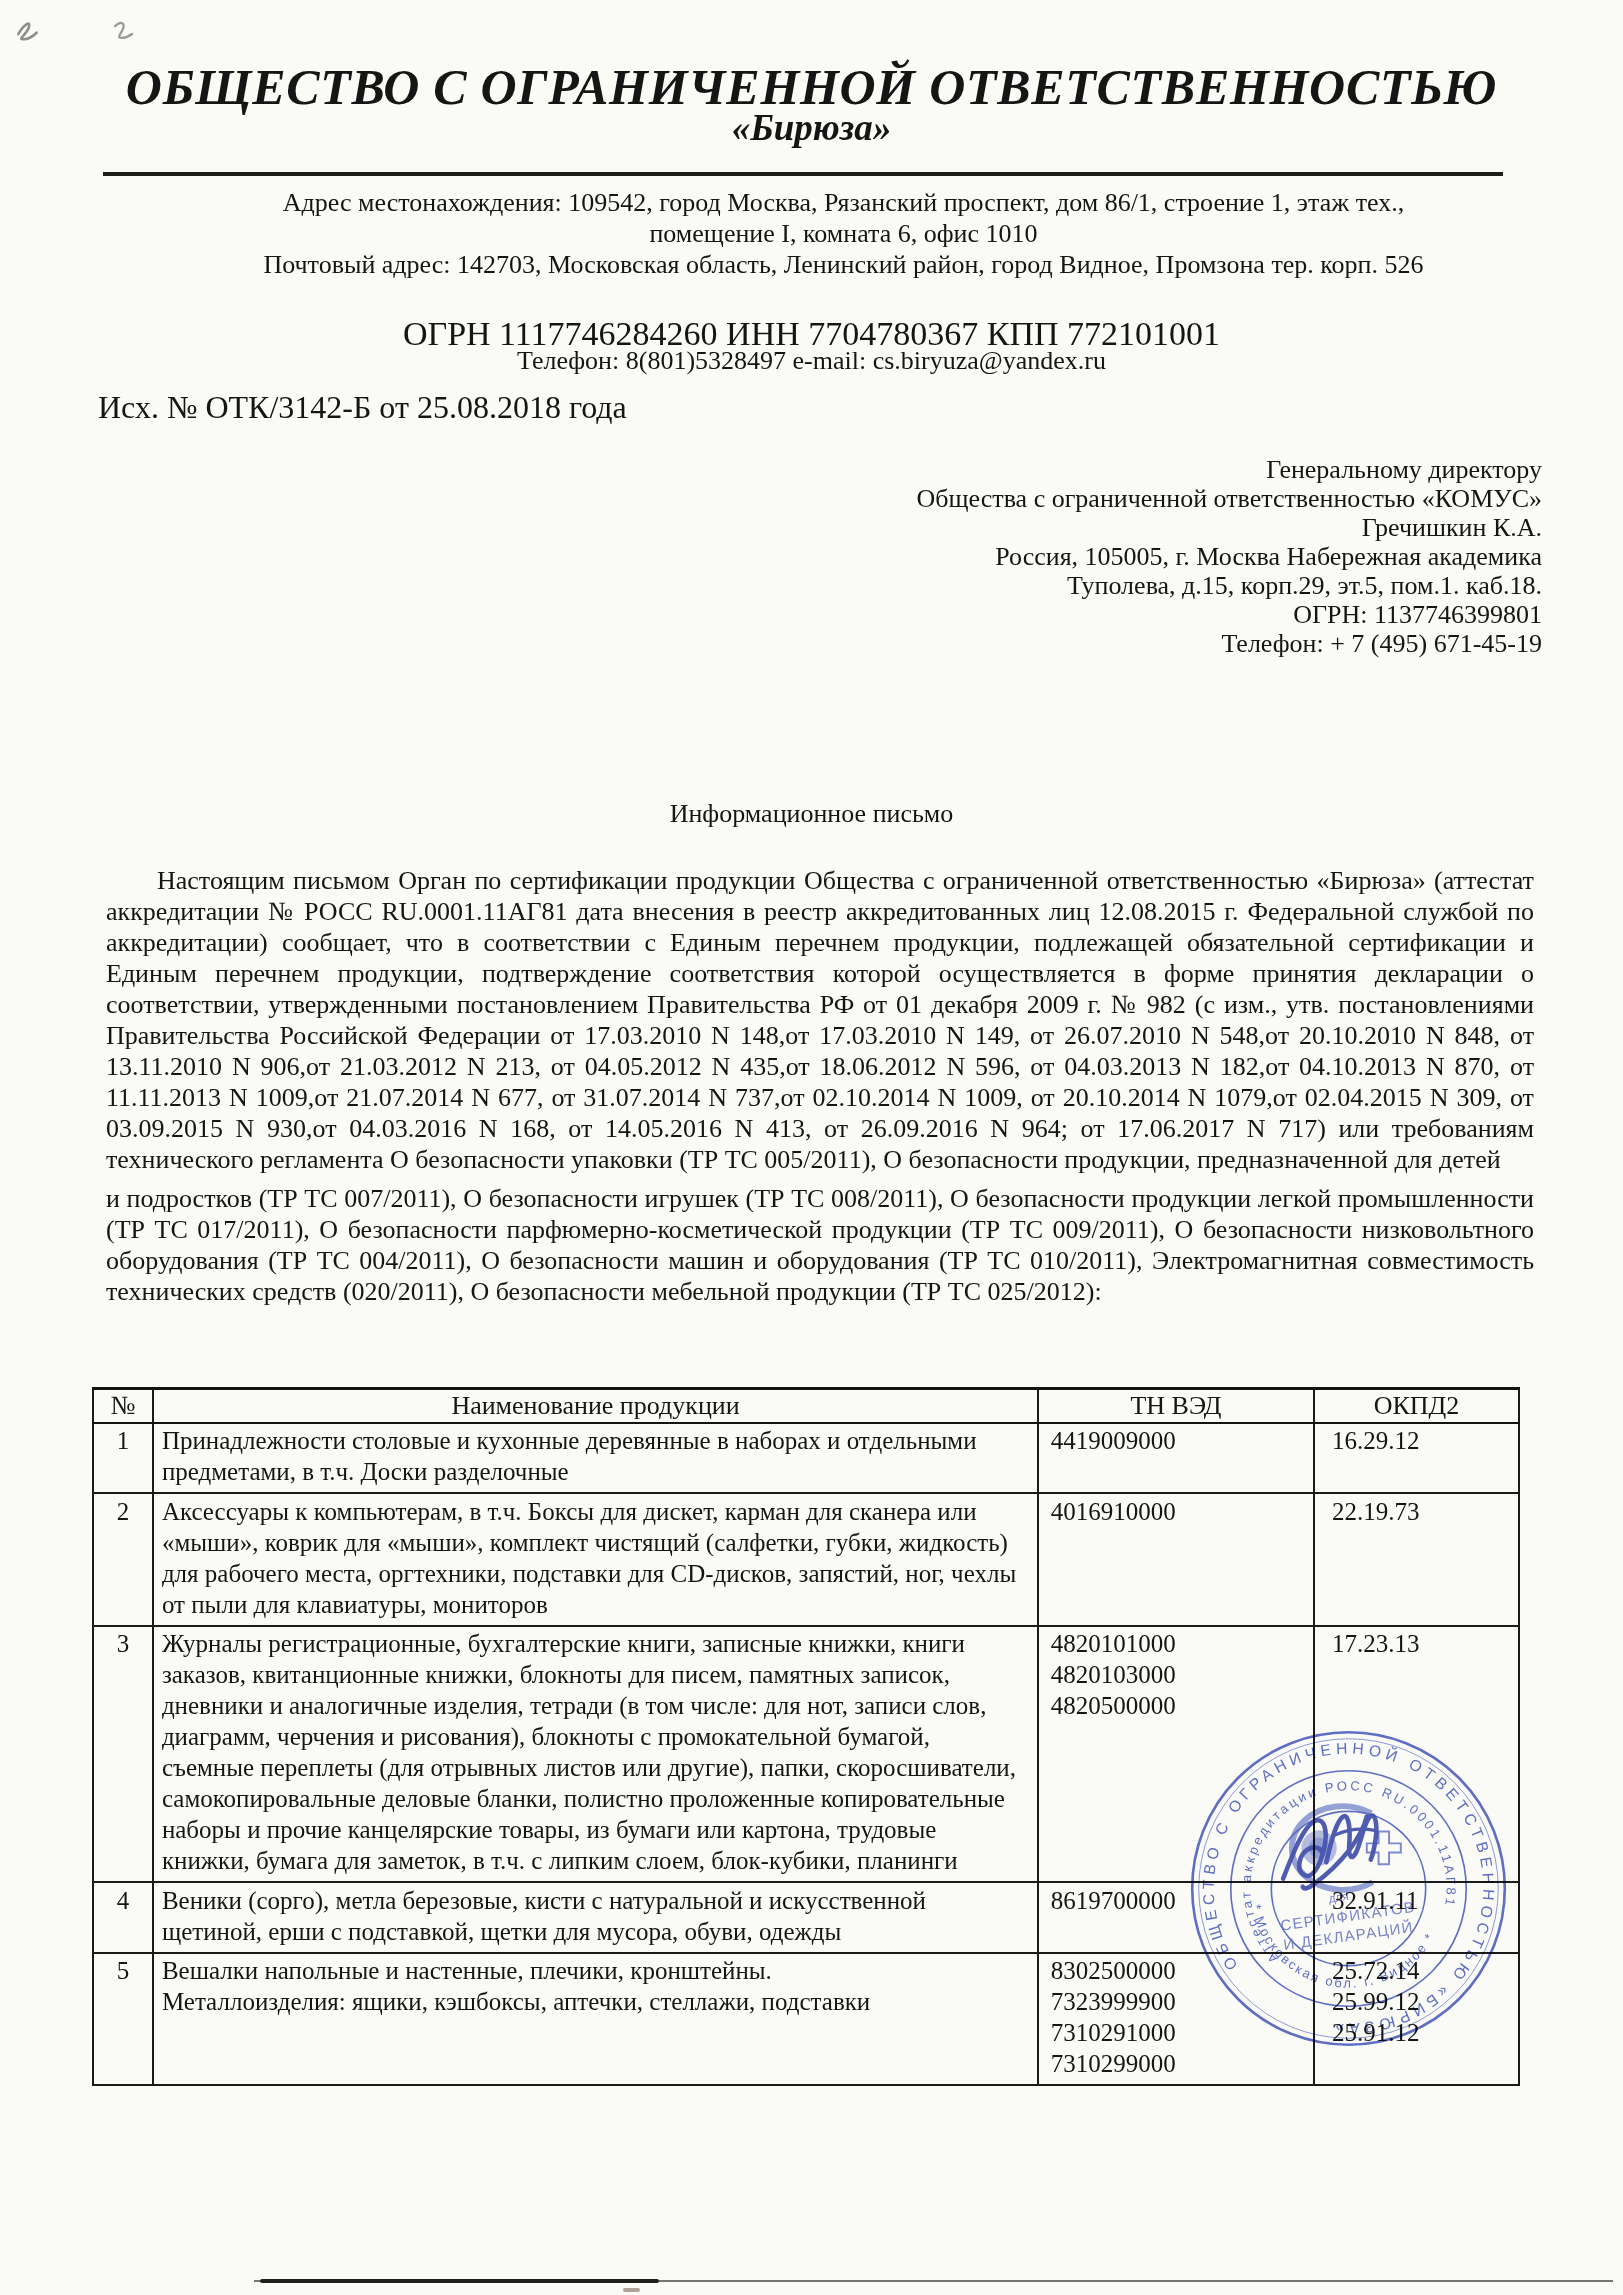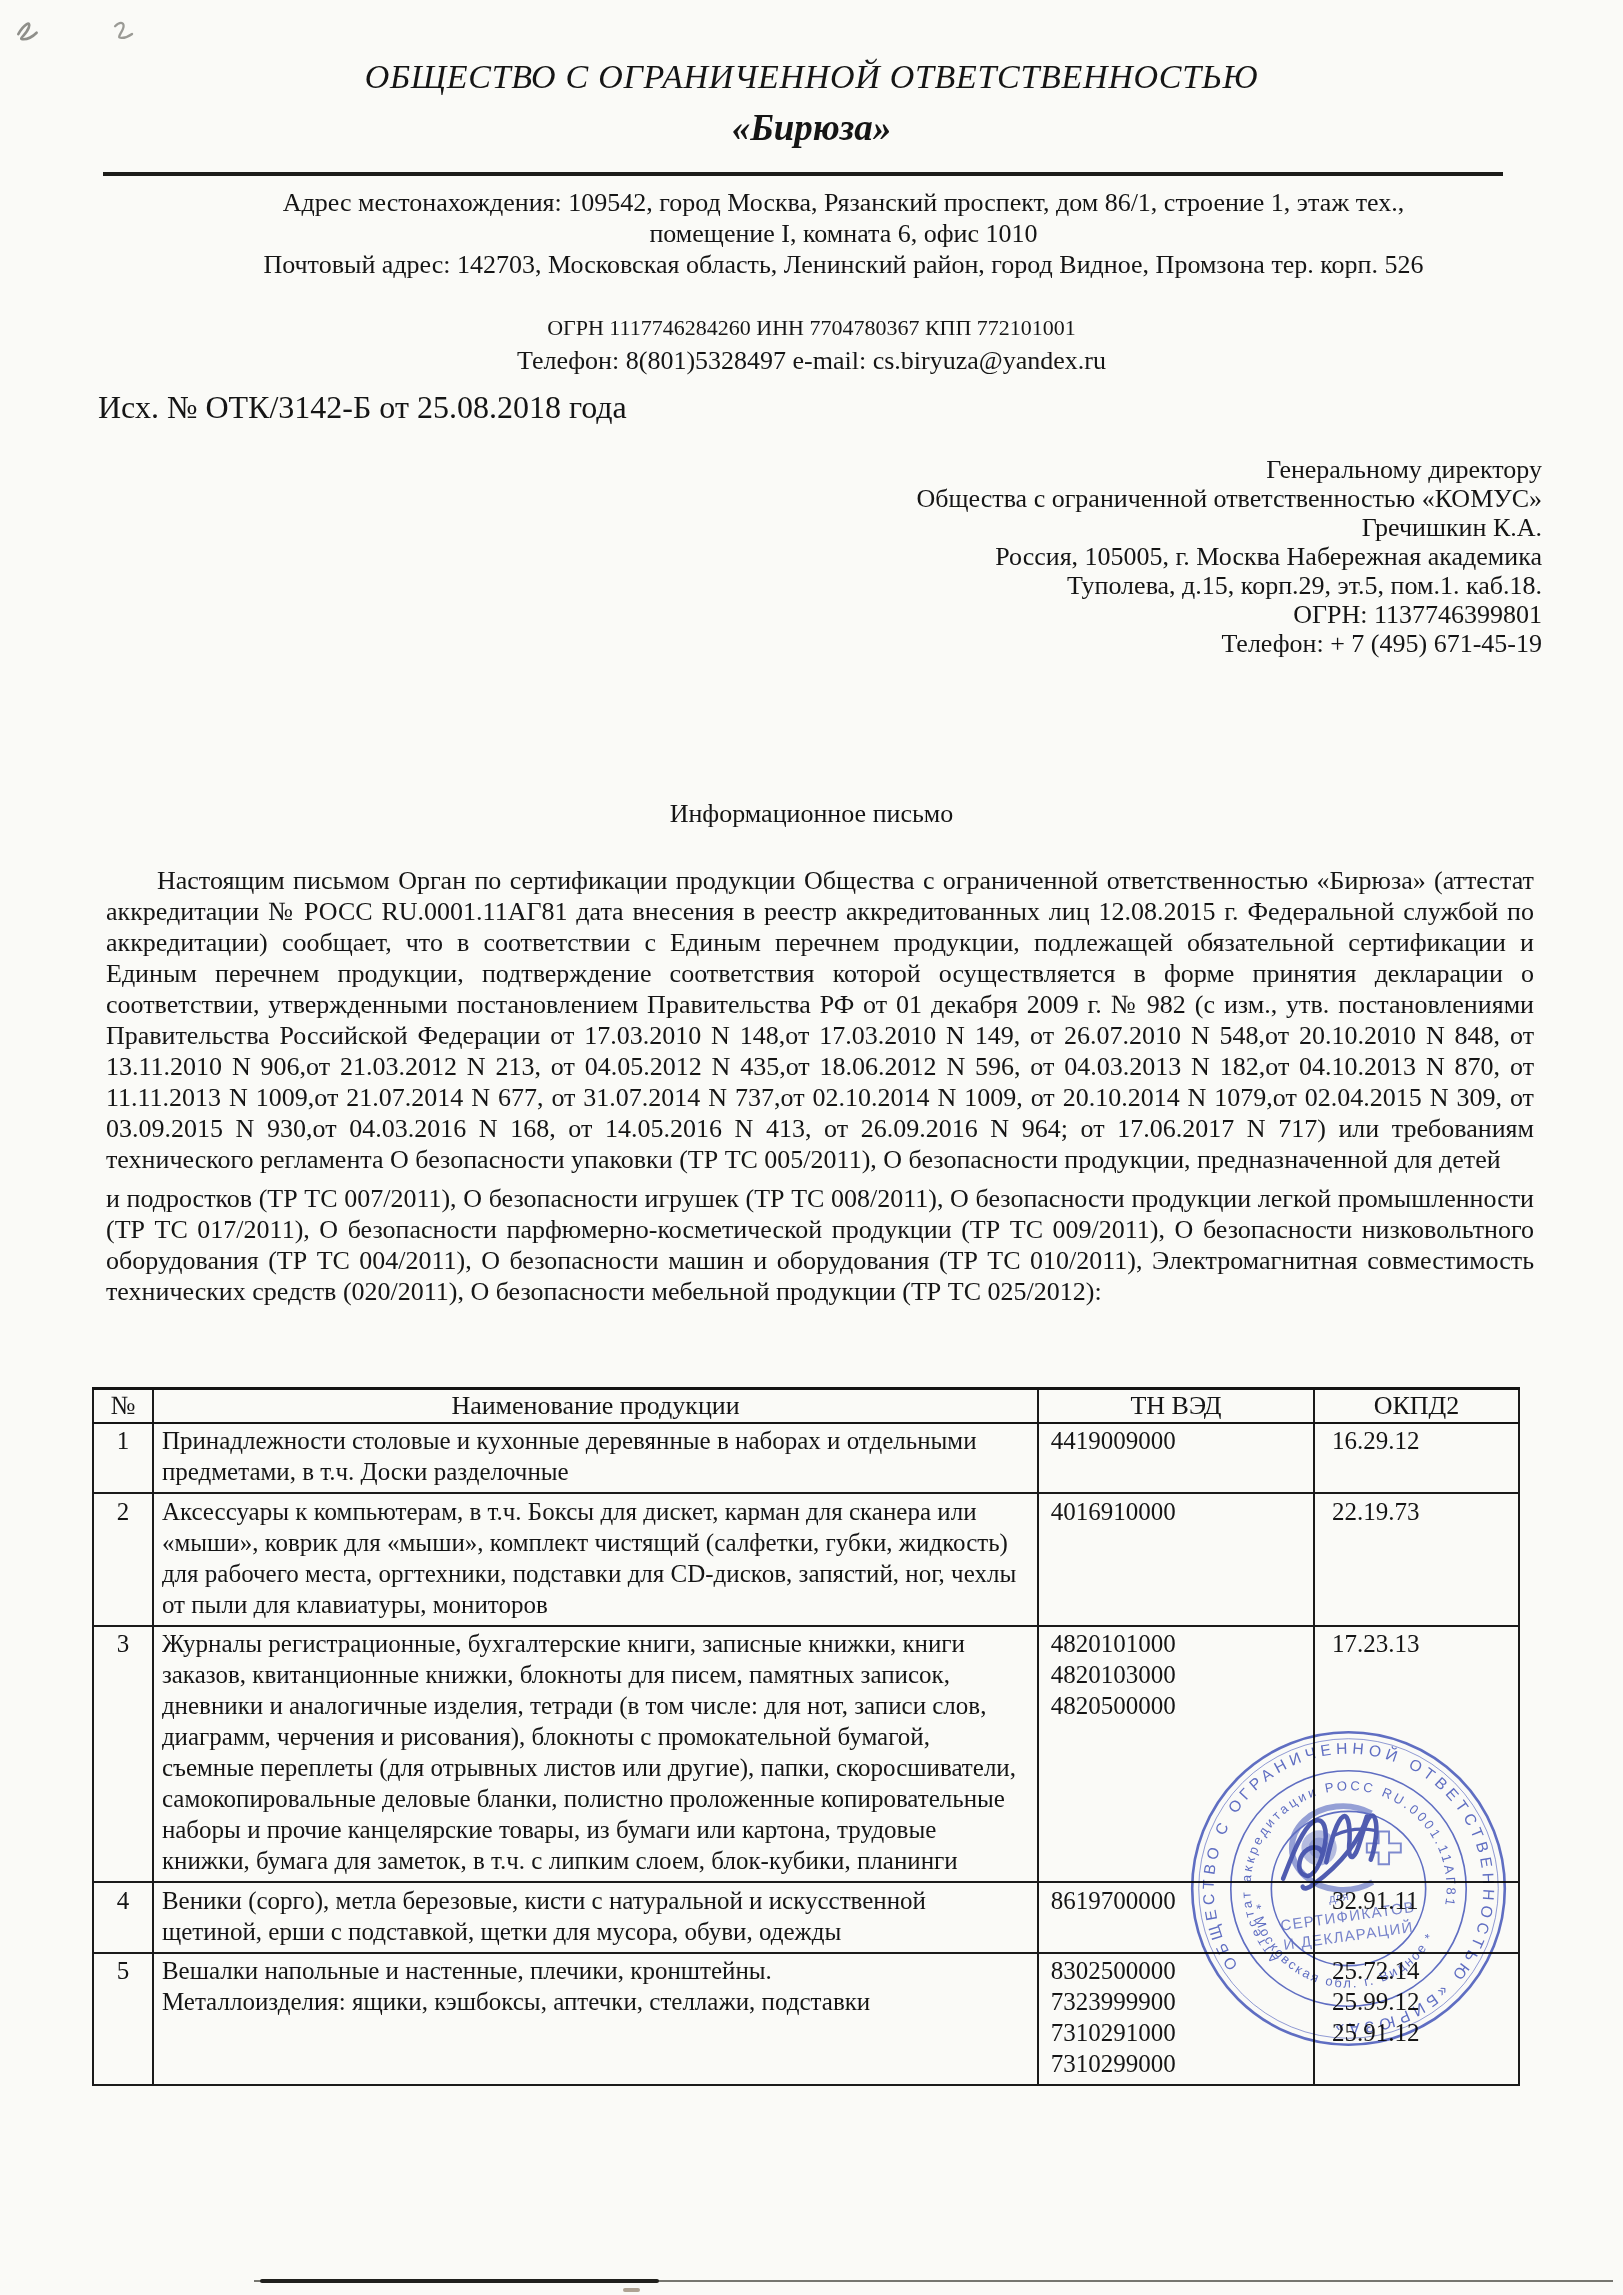--- a/index.html
+++ b/index.html
@@ -3,25 +3,25 @@
 <meta charset="utf-8">
 <style>
   :root { --ink:#5565c5; --sig:#3a49ad; --bg:#fafaf7; }
   html,body { margin:0; padding:0; background:#e8e8e6; }
   .page {
     position:relative; width:1623px; height:2295px; background:var(--bg);
     font-family:"Liberation Serif", serif; color:#151515; overflow:hidden;
   }
   .abs { position:absolute; }
   .ctr { text-align:center; left:0; width:1623px; }
-  .title1 { top:58px; font-size:34px; font-weight:normal; font-style:italic; letter-spacing:0.7px; }
+  .title1 { top:58px; font-size:50px; font-weight:bold; font-style:italic; letter-spacing:0.7px; }
   .title2 { top:106px; font-size:37px; font-weight:bold; font-style:italic; }
   .rule { top:172px; left:103px; width:1400px; height:3.9px; background:#1c1c1a; }
   .addr { top:187px; font-size:26px; line-height:31px;padding-left:32px; }
-  .reg { top:315px; font-size:22px; }
+  .reg { top:315px; font-size:34px; }
   .contact { top:346px; font-size:26px; }
   .ref { top:389px; left:98px; font-size:32px; }
   .recipient { top:455px; left:654px; width:888px; text-align:right; font-size:26px; line-height:29px; }
   .heading { top:799px; font-size:26px; }
   .body { top:857px; left:98px; width:1444px; font-size:26px; line-height:31px; text-align:justify; }
   .para { margin:8px; }
   .para:first-child { text-indent:51px; }
 
   table.products {
     position:absolute; top:1387px; left:92px; width:1427px;

